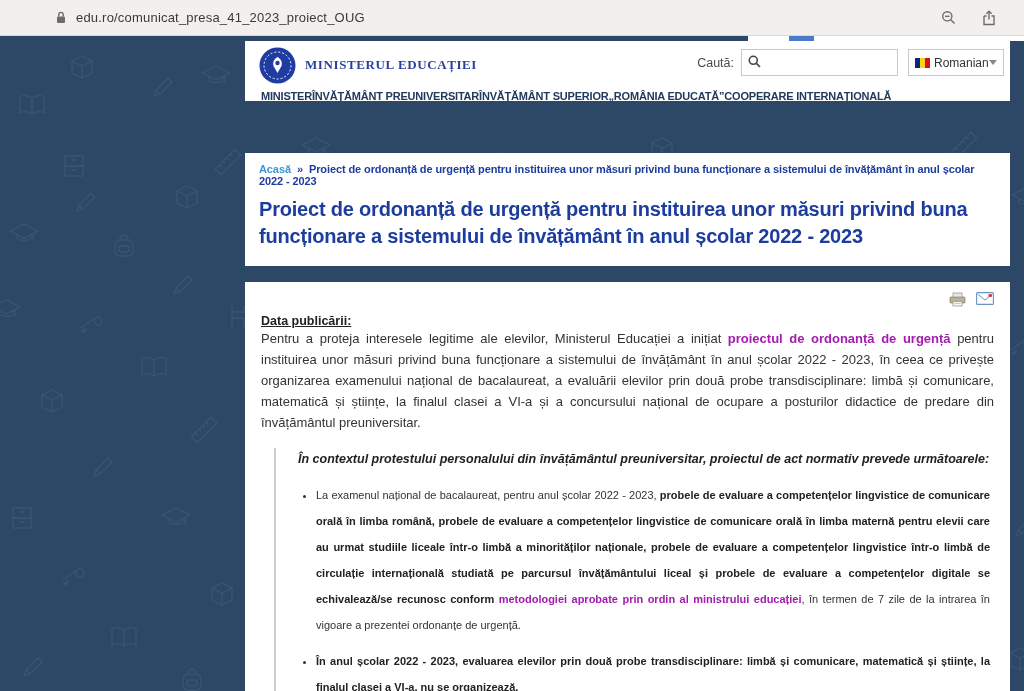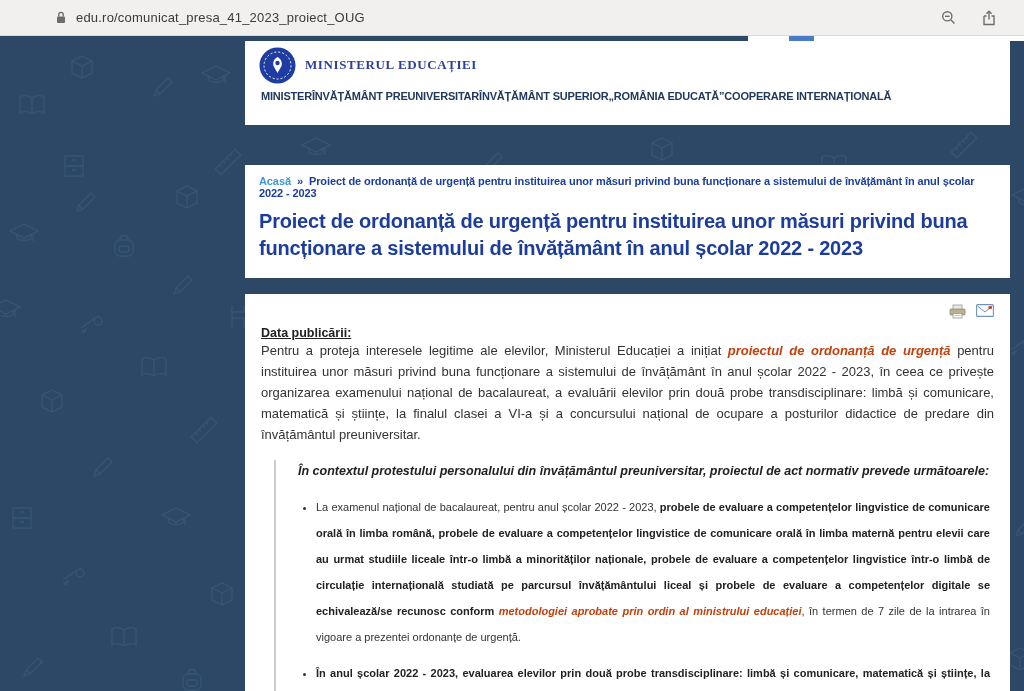--- a/index.html
+++ b/index.html
@@ -15,60 +15,60 @@
   
   .page{ position:relative; height:669px; background:#2d4866; overflow:hidden; }
   .doodles{ position:absolute; inset:0; stroke:#7fa6c9; opacity:.13; fill:none; stroke-width:1.3; }
   .top-strip{ position:absolute; top:0; left:748px; right:0; height:5px; background:#ffffff; }
   .top-strip .blue-chip{ position:absolute; left:41px; top:0; width:25px; height:5px; background:#4a7ac8; }
 
   .col{ position:absolute; left:245px; top:5px; width:765px; }
   .box{ background:#ffffff; }
 
   
-  .header-box{ height:84px; padding:0 14px; position:relative; }
+  .header-box{ height:60px; padding:0 14px; position:relative; }
   .logo-row{ display:flex; align-items:center; padding-top:6px; height:42px; }
   .logo{ width:37px; height:37px; flex:0 0 auto; }
   .ministry-name{ font-family:"Liberation Serif", serif; font-weight:700; color:#2b3f9e;
     font-size:13px; letter-spacing:.6px; margin-left:9px; }
   .search-area{ position:absolute; right:6px; top:8px; display:flex; align-items:center; }
   .search-label{ font-size:12.5px; color:#4a4a4a; margin-right:7px; }
   .search-box{ width:157px; height:27px; border:1px solid #c9c9c9; background:#fff;
     display:flex; align-items:center; padding:0 6px; }
   .search-box input{ border:none; outline:none; flex:1; min-width:0; font-size:12px; margin-left:5px; }
   .lang-select{ width:96px; height:27px; border:1px solid #c9c9c9; margin-left:10px;
     display:flex; align-items:center; padding:0 6px; cursor:pointer; }
   .flag{ width:15px; height:10px; display:inline-flex; flex:0 0 auto; }
   .flag i{ flex:1; } .flag i:nth-child(1){background:#002b7f;} .flag i:nth-child(2){background:#fcd116;} .flag i:nth-child(3){background:#ce1126;}
   .lang-label{ font-size:12px; color:#333; margin-left:4px; flex:1; }
   .caret{ width:0; height:0; border-left:4px solid transparent; border-right:4px solid transparent; border-top:5px solid #8a8a8a; }
 
   .nav-row{ display:flex; justify-content:flex-start; margin-top:7px; padding:0 2px; }
   .nav-item{ font-size:11px; font-weight:700; color:#21395c; letter-spacing:-.2px; cursor:pointer; white-space:nowrap; }
 
   
-  .crumb-box{ margin-top:40px; padding:10px 14px 16px; }
+  .crumb-box{ margin-top:52px; padding:10px 14px 16px; }
   .breadcrumb{ font-size:11px; font-weight:700; color:#1c3d9e; letter-spacing:-.1px; }
   .breadcrumb .home{ color:#3f97d8; cursor:pointer; text-decoration:none; }
   .breadcrumb .sep{ color:#1c3d9e; margin:0 3px; }
   .page-title{ margin-top:9px; font-size:20px; line-height:27px; font-weight:700; color:#1c3d9e; letter-spacing:-.2px; }
 
   
   .article-box{ margin-top:16px; min-height:413px; padding:10px 16px 24px; color:#333; }
   .tools{ display:flex; justify-content:flex-end; gap:10px; height:18px; }
   .tool{ display:inline-flex; cursor:pointer; }
   .date-label{ font-size:12.5px; font-weight:700; color:#222; margin-top:4px;text-decoration:underline; }
   .date-value{ font-family:"Liberation Serif", serif; font-size:11.5px; color:#909090; margin:3px 0 10px; }
   .lead{ font-size:13px; line-height:21px; text-align:justify; }
   blockquote{ margin:15px 0 0 13px; padding:2px 4px 2px 22px; border-left:2px solid #cccccc; }
   .quote-intro{ font-size:12.5px; font-weight:700; font-style:italic; color:#222; line-height:18px; }
   .quote-list{ margin:14px 0 0 18px; }
   .quote-list li{ font-size:11px; line-height:26px; text-align:justify; margin-bottom:10px; }
   .bold{ font-weight:700; color:#222; }
-  .boldlink{ color:#c2410c; font-weight:700; cursor:pointer;font-style:italic; }
+  .boldlink{ color:#a21caf; font-weight:700; cursor:pointer; }
 </style>
 </head>
 <body>
 
 <div class="browser-bar">
   <span class="chrome-ico">
     <svg width="10" height="13" viewBox="0 0 10 13">
         <rect x="1" y="5.5" width="8" height="6.5" rx="1" fill="#6d6d6d"></rect>
         <path d="M2.8 5.5 V3.6 a2.2 2.2 0 0 1 4.4 0 V5.5" stroke="#6d6d6d" stroke-width="1.4" fill="none"></path>
       </svg>
@@ -184,20 +184,41 @@
         <span class="logo">
           <svg width="37" height="37" viewBox="0 0 37 37">
             <circle cx="18.5" cy="18.5" r="18" fill="#1f3da0"></circle>
             <circle cx="18.5" cy="18.5" r="13.5" fill="none" stroke="#ffffff" stroke-width="1" stroke-dasharray="2 2"></circle>
             <path d="M18.5 10 c-3.5 2 -5 5 -4 9 l4 7 l4 -7 c1 -4 -0.5 -7 -4 -9 Z" fill="#ffffff"></path>
             <circle cx="18.5" cy="16" r="2.2" fill="#1f3da0"></circle>
           </svg>
         </span>
         <span class="ministry-name">MINISTERUL EDUCAȚIEI</span>
 
+        <div class="search-area">
+          <span class="search-label">Caută:</span>
+          <div class="search-box">
+            <span>
+              <svg width="13" height="13" viewBox="0 0 13 13" fill="none" stroke="#444" stroke-width="1.6">
+                  <circle cx="5.3" cy="5.3" r="4"></circle>
+                  <line x1="8.4" y1="8.4" x2="12" y2="12"></line>
+                </svg>
+            </span>
+            <input type="text" aria-label="search" style="">
+          </div>
+          <div class="lang-select">
+            <span class="flag">
+                <i></i>
+                <i></i>
+                <i></i>
+              </span>
+            <span class="lang-label">Romanian</span>
+            <span class="caret"></span>
+          </div>
+        </div>
       </div>
 
       <nav class="nav-row">
         <span class="nav-item">MINISTER</span>
         <span class="nav-item">ÎNVĂȚĂMÂNT PREUNIVERSITAR</span>
         <span class="nav-item">ÎNVĂȚĂMÂNT SUPERIOR</span>
         <span class="nav-item">„ROMÂNIA EDUCATĂ”</span>
         <span class="nav-item">COOPERARE INTERNAȚIONALĂ</span>
       </nav>
     </header>

